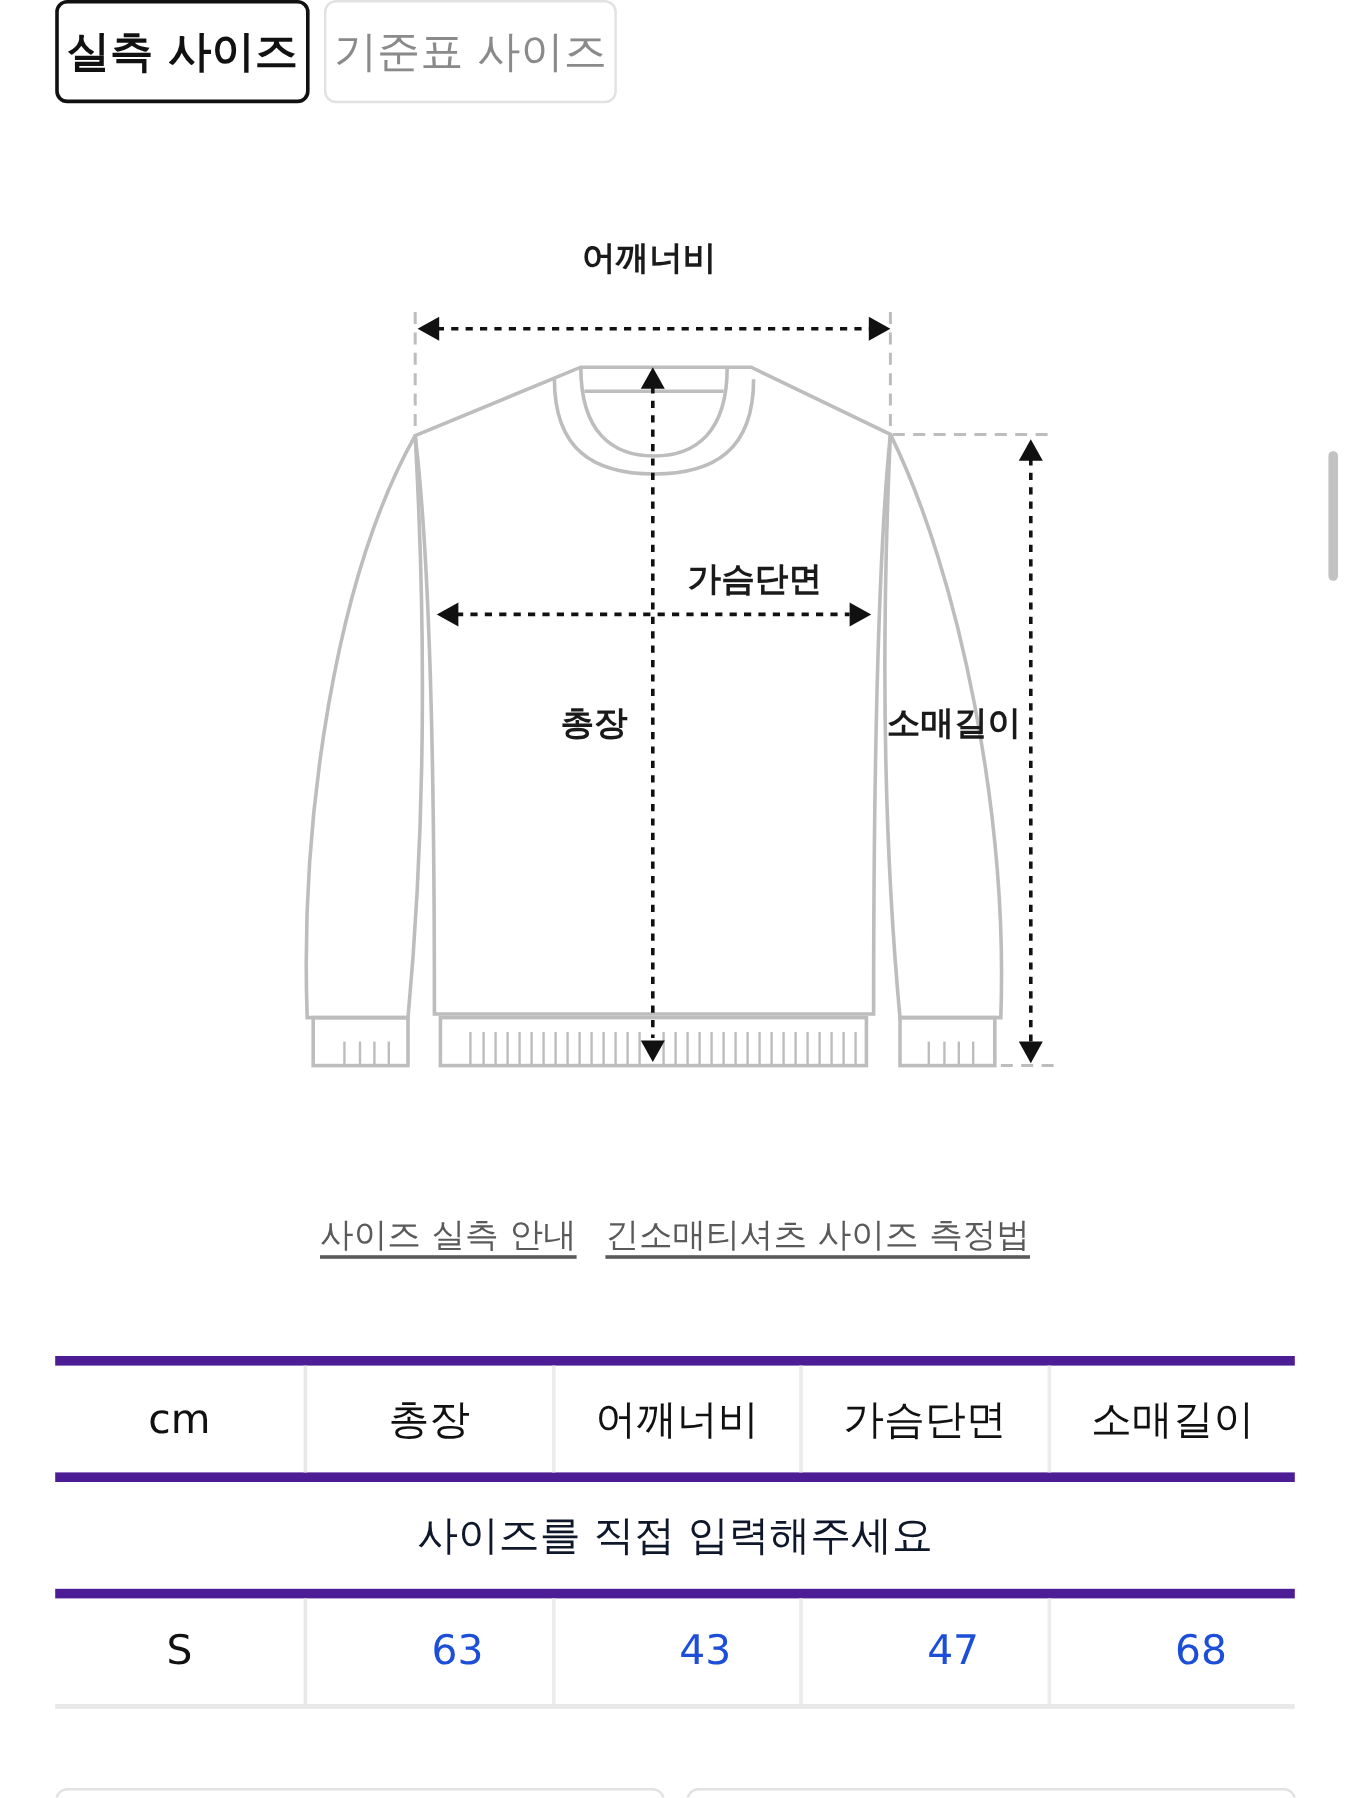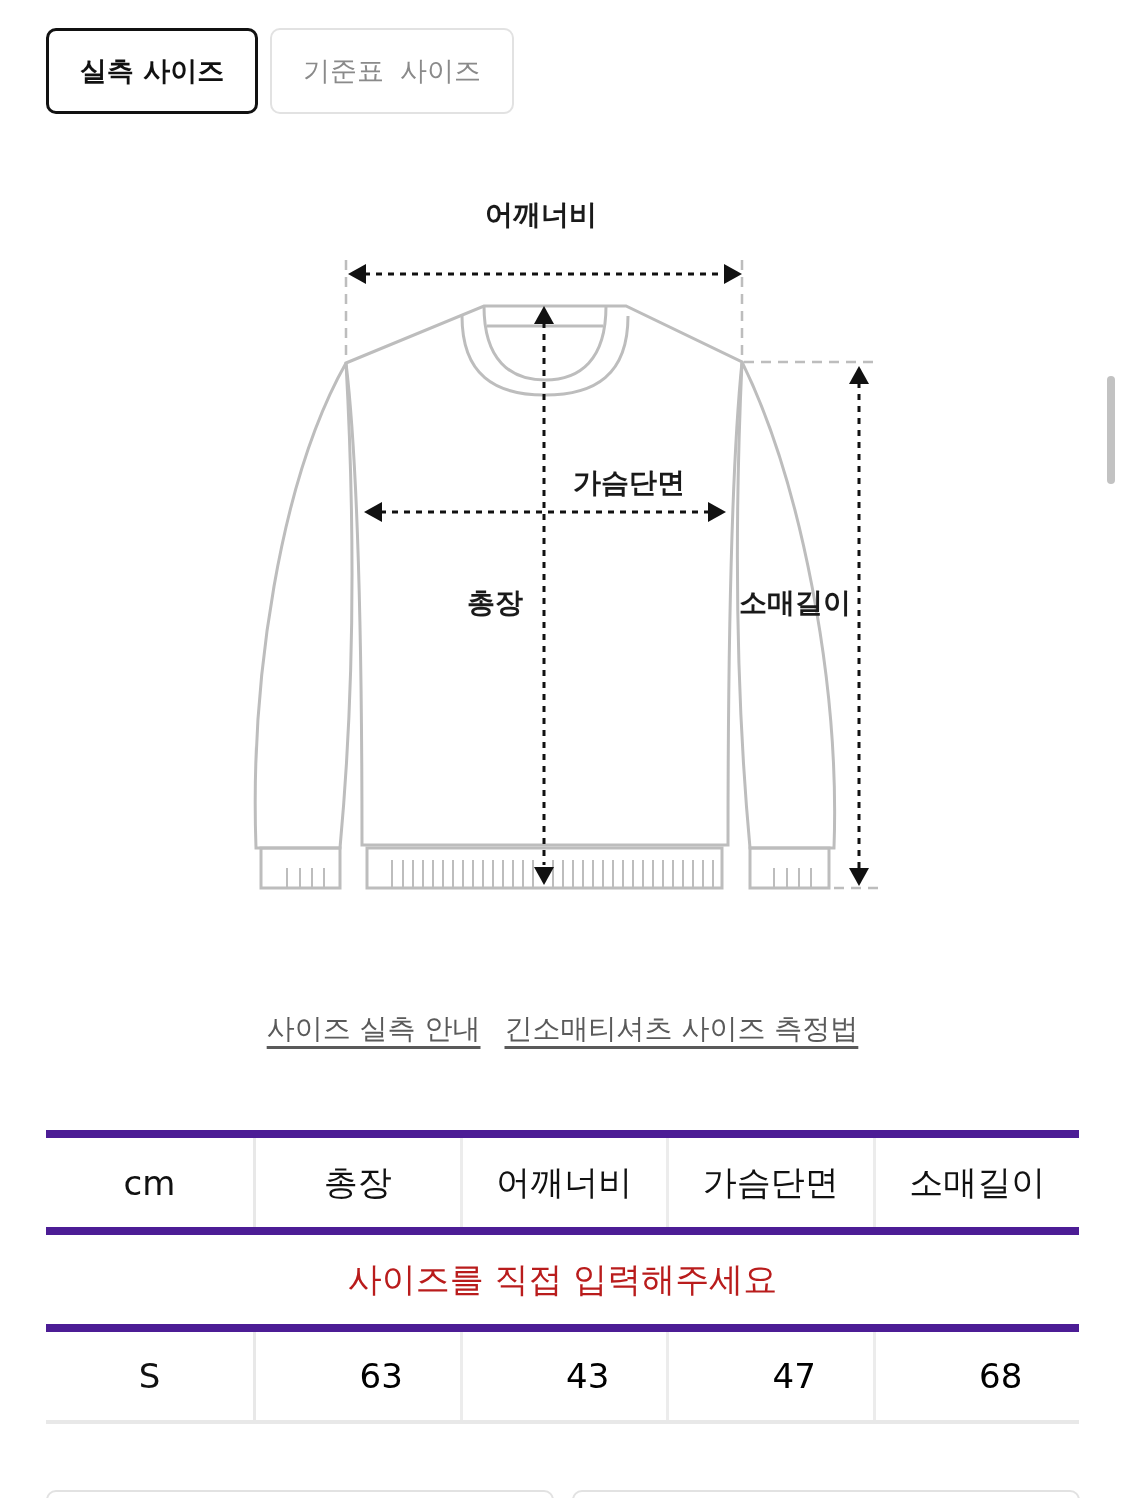--- a/index.html
+++ b/index.html
@@ -1,42 +1,42 @@
 <!DOCTYPE html>
 <html><head>
 <meta charset="utf-8">
 <style>
   html, body { margin:0; padding:0; background:#ffffff; }
   body { width:1125px; height:1498px; position:relative; overflow:hidden;
          font-family:"DejaVu Sans","Liberation Sans",sans-serif; color:#111; }
 
   .tabs { position:absolute; top:0; left:46px; display:flex; gap:12px; }
   .tab { height:86px; box-sizing:border-box; border-radius:10px; display:flex;
-         align-items:center; justify-content:center; font-size:27px; background:#fff; cursor:pointer;margin-top:28px; }
+         align-items:center; justify-content:center; font-size:36px; background:#fff; cursor:pointer; }
   .tab.active { width:212px; border:3px solid #111; color:#111; font-weight:bold; }
-  .tab.inactive { width:244px; border:2px solid #e2e2e2; color:#8a8a8a;font-family:Liberation Mono, monospace; }
+  .tab.inactive { width:244px; border:2px solid #e2e2e2; color:#8a8a8a; }
 
   .diagram { position:absolute; left:240px; top:180px; width:650px; height:740px; }
   .diagram svg { position:absolute; left:0; top:0; }
   .dlabel { position:absolute; font-weight:bold; font-size:28px; color:#1a1a1a; white-space:nowrap; }
 
   .links { position:absolute; top:1010px; left:0; width:1125px; display:flex; justify-content:center; gap:24px; }
   .links a { font-size:28px; color:#5a5a5a; text-decoration:underline; text-decoration-thickness:3px;
              text-underline-offset:8px; cursor:pointer; }
 
   .table { position:absolute; left:46px; top:1130px; width:1033px; }
   .row { display:flex; height:97px; border-top:8px solid #4c1d95; box-sizing:border-box; }
   .row:last-child { border-bottom:4px solid #e8e8e8; height:100px; }
   .cell { display:flex; align-items:center; justify-content:center; font-size:34px; box-sizing:border-box; }
   .cell.head { width:210px; color:#111; border-right:3px solid #e8e8e8; }
   .cell.col { flex:1; border-right:3px solid #ececec; }
   .cell.col:last-child { border-right:none; }
   .cell.hdr { color:#111; }
-  .cell.val { color:#000000;padding-left:47px; }
-  .cell.span { flex:1; color:#b91c1c; cursor:text;text-align:right; }
+  .cell.val { color:#1d4ed8;padding-left:47px; }
+  .cell.span { flex:1; color:#0f172a; cursor:text;text-align:right; }
 
   .bottom-boxes { position:absolute; top:1490px; left:46px; display:flex; gap:18px; }
   .bbox { width:508px; height:30px; border:2px solid #e2e2e2; border-radius:10px; box-sizing:border-box; }
 
   .scrollbar { position:absolute; right:10px; top:376px; width:8px; height:108px; border-radius:4px; background:#c2c2c2; }
 </style>
 </head>
 <body>
 
 <div class="tabs">

